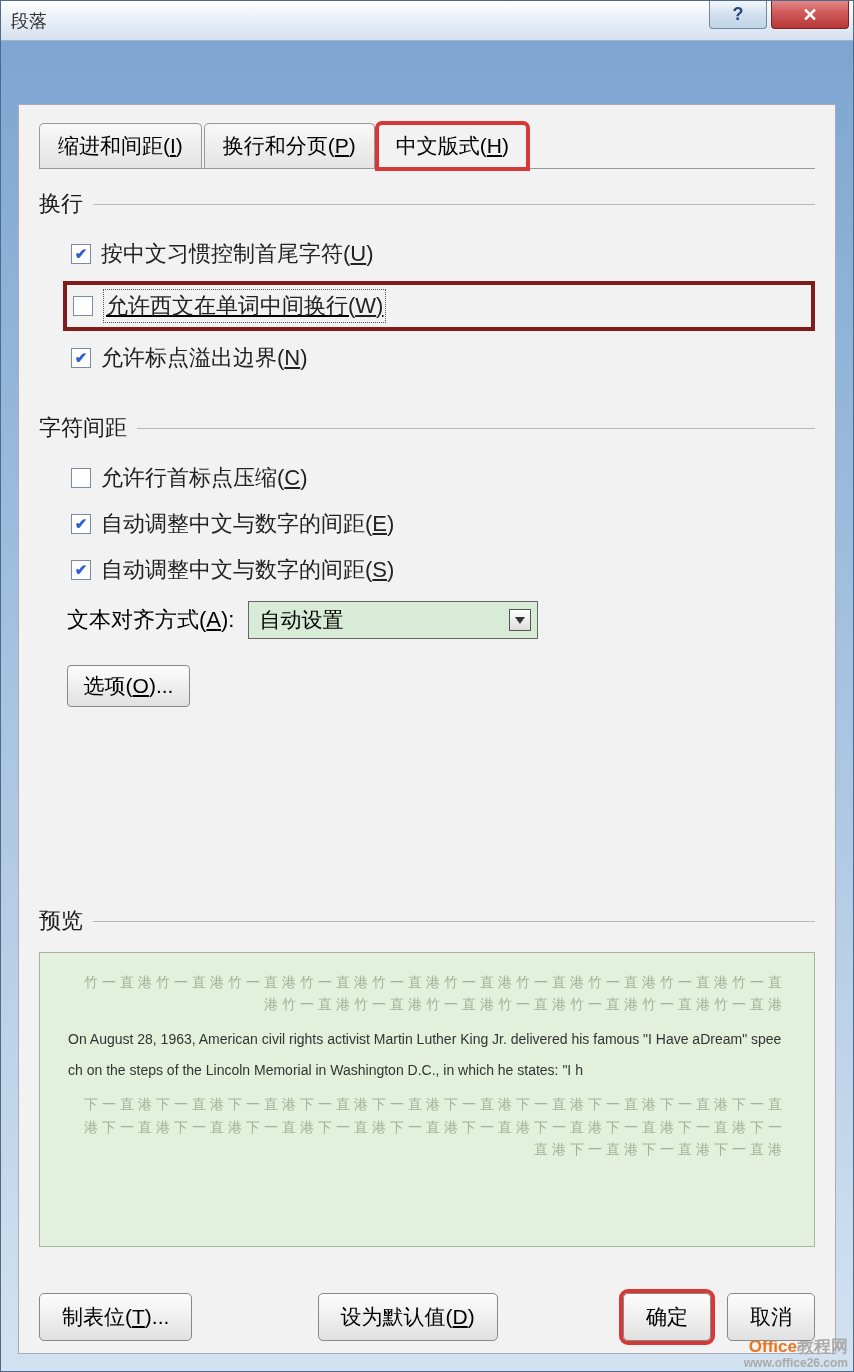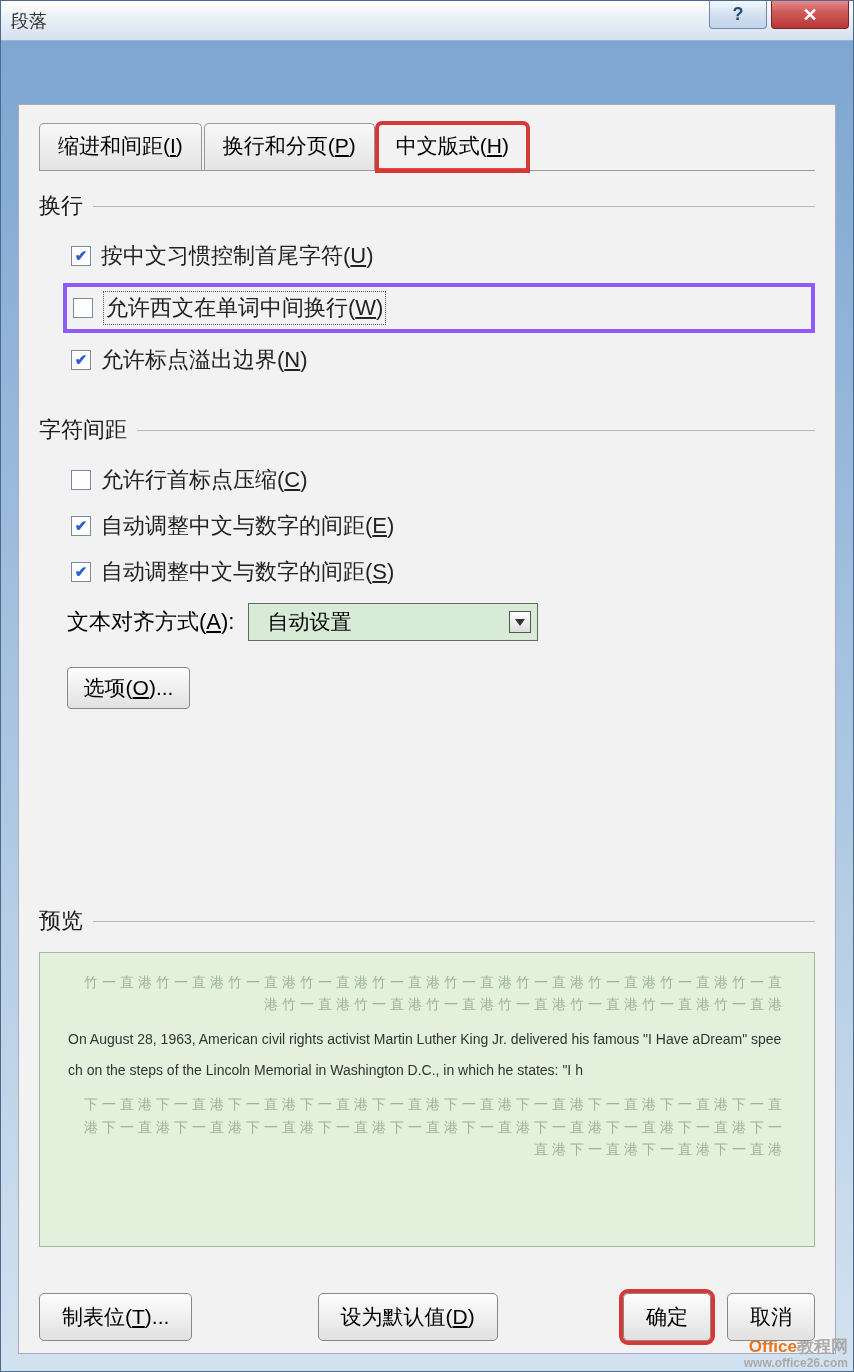--- a/index.html
+++ b/index.html
@@ -92,21 +92,21 @@
       border: 1px solid #999;
       border-bottom: none;
       border-radius: 5px 5px 0 0;
       margin-right: 2px;
       cursor: pointer;
       position: relative;
       z-index: 1;
     }
     .tab.active {
       background: #f2f2f2;
-      border-bottom: 3px solid #ef4444;
+      border-bottom: 1px solid #ef4444;
       margin-bottom: -1px;
       z-index: 3;
     }
     .tab.highlighted {
       outline: 4px solid #d63838;
       outline-offset: -2px;
     }
     .tab u { text-decoration: underline; }
     .tab-panel {
       border-top: 1px solid #999;
@@ -134,23 +134,24 @@
       background: #b8b8b8;
       margin-left: 10px;
     }
     .checkbox-row {
       display: flex;
       align-items: center;
       margin: 8px 0 8px 28px;
       padding: 4px;
     }
     .checkbox-row.highlighted {
-      border: 4px solid #8b5cf6;
+      border: 4px solid #7f1d1d;
       margin-left: 24px;
       padding: 4px 6px;
+      text-decoration: underline;
     }
     .checkbox-row .dotted {
       border: 1px dotted #555;
       padding: 1px 2px;
     }
     .checkbox {
       width: 20px;
       height: 20px;
       border: 1px solid #7a8aa0;
       background: #fff;
@@ -181,21 +182,21 @@
       margin-right: 14px;
     }
     .combo {
       width: 290px;
       height: 38px;
       background: #d7ebd7;
       border: 1px solid #666;
       display: flex;
       align-items: center;
       justify-content: space-between;
-      padding: 0 6px 0 18px;
+      padding: 0 6px 0 10px;
       font-size: 21px;
       cursor: pointer;
     }
     .combo-arrow {
       width: 22px;
       height: 22px;
       border: 1px solid #555;
       background: linear-gradient(180deg, #fff 0%, #ddd 100%);
       display: flex;
       align-items: center;

